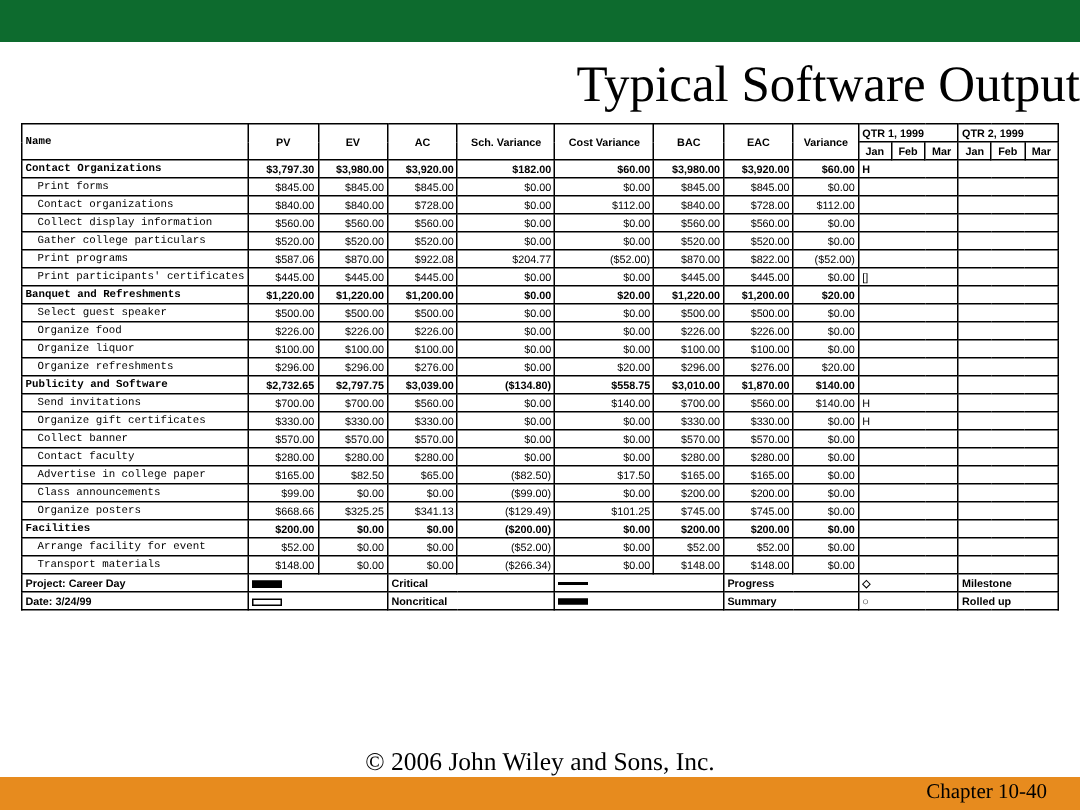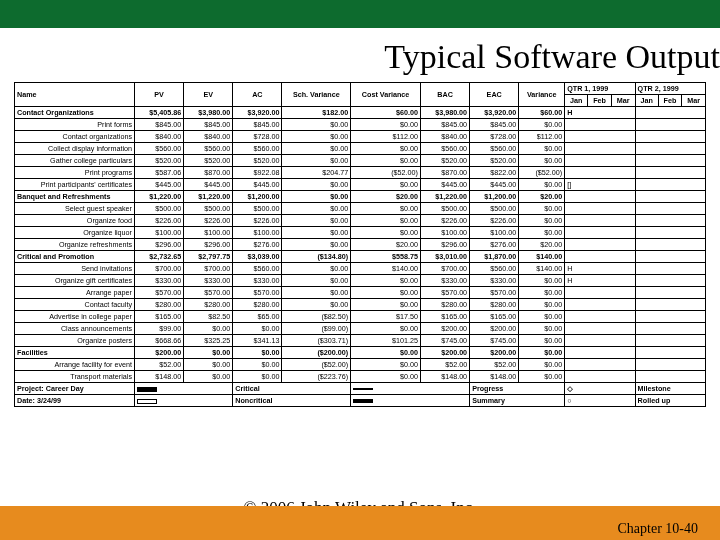--- a/index.html
+++ b/index.html
@@ -3,30 +3,30 @@
 <meta charset="utf-8">
 <style>
   * { box-sizing: border-box; margin: 0; padding: 0; }
   body { font-family: "Times New Roman", serif; width: 720px; height: 540px; background: #fff; overflow: hidden; }
   .top-bar { height: 28px; background: #0d6b2e; }
   .title { font-size: 34px; text-align: right; padding: 10px 0 6px; }
   .table-wrap { padding: 0 14px; }
   table { width: 100%; border-collapse: collapse; font-family: Arial, sans-serif; font-size: 7.2px; }
   th, td { border: 1px solid #000; padding: 1px 2px; white-space: nowrap; }
   th { font-weight: bold; text-align: center; }
-  .name-col { width: 120px; text-align: left; }
+  .name-col { width: 120px; text-align: left; font-family: Liberation Mono, monospace; }
   .num { text-align: right; }
   .lft { text-align: left; }
   .bold-row td { font-weight: bold; }
-  .indent td:first-child { padding-left: 10px; text-align: right; }
+  .indent td:first-child { padding-left: 10px; }
   .qtr-hdr { text-align: left; }
   .qtr-cell { min-width: 48px; }
   .legend-row td { font-weight: bold; }
   .legend-row .lft { font-weight: bold; }
-  .footer { position: absolute; bottom: 0; left: 0; right: 0; height: 34px; background: #e78b1e; font-size: 13px; }
+  .footer { position: absolute; bottom: 0; left: 0; right: 0; height: 22px; background: #e78b1e; font-size: 13px; }
   .copyright { position: absolute; left: 50%; transform: translateX(-50%); bottom: 22px; font-size: 17px; }
   .chapter { position: absolute; right: 22px; bottom: 3px; font-size: 14px; }
   .gantt-bar { display:inline-block; height:5px; border:1px solid #000; background:#fff; vertical-align:middle;}
 </style>
 </head>
 <body>
 
 <div class="top-bar"></div>
 <div class="title">Typical Software Output</div>
 
@@ -51,21 +51,21 @@
       <th>Feb</th>
       <th>Mar</th>
       <th>Jan</th>
       <th>Feb</th>
       <th>Mar</th>
     </tr>
   </thead>
   <tbody id="tbody">
         <tr class="bold-row">
           <td class="lft name-col">Contact Organizations</td>
-          <td class="num">$5,405.86</td>
+          <td class="num">$3,797.30</td>
           <td class="num">$3,980.00</td>
           <td class="num">$3,920.00</td>
           <td class="num">$182.00</td>
           <td class="num">$60.00</td>
           <td class="num">$3,980.00</td>
           <td class="num">$3,920.00</td>
           <td class="num">$60.00</td>
           <td colspan="3" class="qtr-cell">H</td>
           <td colspan="3" class="qtr-cell"></td>
         </tr>
@@ -206,21 +206,21 @@
           <td class="num">$276.00</td>
           <td class="num">$0.00</td>
           <td class="num">$20.00</td>
           <td class="num">$296.00</td>
           <td class="num">$276.00</td>
           <td class="num">$20.00</td>
           <td colspan="3" class="qtr-cell"></td>
           <td colspan="3" class="qtr-cell"></td>
         </tr>
         <tr class="bold-row">
-          <td class="lft name-col">Critical and Promotion</td>
+          <td class="lft name-col">Publicity and Software</td>
           <td class="num">$2,732.65</td>
           <td class="num">$2,797.75</td>
           <td class="num">$3,039.00</td>
           <td class="num">($134.80)</td>
           <td class="num">$558.75</td>
           <td class="num">$3,010.00</td>
           <td class="num">$1,870.00</td>
           <td class="num">$140.00</td>
           <td colspan="3" class="qtr-cell"></td>
           <td colspan="3" class="qtr-cell"></td>
@@ -245,21 +245,21 @@
           <td class="num">$330.00</td>
           <td class="num">$0.00</td>
           <td class="num">$0.00</td>
           <td class="num">$330.00</td>
           <td class="num">$330.00</td>
           <td class="num">$0.00</td>
           <td colspan="3" class="qtr-cell">H</td>
           <td colspan="3" class="qtr-cell"></td>
         </tr>
         <tr class="indent">
-          <td class="lft name-col">Arrange paper</td>
+          <td class="lft name-col">Collect banner</td>
           <td class="num">$570.00</td>
           <td class="num">$570.00</td>
           <td class="num">$570.00</td>
           <td class="num">$0.00</td>
           <td class="num">$0.00</td>
           <td class="num">$570.00</td>
           <td class="num">$570.00</td>
           <td class="num">$0.00</td>
           <td colspan="3" class="qtr-cell"></td>
           <td colspan="3" class="qtr-cell"></td>
@@ -301,21 +301,21 @@
           <td class="num">$200.00</td>
           <td class="num">$0.00</td>
           <td colspan="3" class="qtr-cell"></td>
           <td colspan="3" class="qtr-cell"></td>
         </tr>
         <tr class="indent">
           <td class="lft name-col">Organize posters</td>
           <td class="num">$668.66</td>
           <td class="num">$325.25</td>
           <td class="num">$341.13</td>
-          <td class="num">($303.71)</td>
+          <td class="num">($129.49)</td>
           <td class="num">$101.25</td>
           <td class="num">$745.00</td>
           <td class="num">$745.00</td>
           <td class="num">$0.00</td>
           <td colspan="3" class="qtr-cell"></td>
           <td colspan="3" class="qtr-cell"></td>
         </tr>
         <tr class="bold-row">
           <td class="lft name-col">Facilities</td>
           <td class="num">$200.00</td>
@@ -340,21 +340,21 @@
           <td class="num">$52.00</td>
           <td class="num">$0.00</td>
           <td colspan="3" class="qtr-cell"></td>
           <td colspan="3" class="qtr-cell"></td>
         </tr>
         <tr class="indent">
           <td class="lft name-col">Transport materials</td>
           <td class="num">$148.00</td>
           <td class="num">$0.00</td>
           <td class="num">$0.00</td>
-          <td class="num">($223.76)</td>
+          <td class="num">($266.34)</td>
           <td class="num">$0.00</td>
           <td class="num">$148.00</td>
           <td class="num">$148.00</td>
           <td class="num">$0.00</td>
           <td colspan="3" class="qtr-cell"></td>
           <td colspan="3" class="qtr-cell"></td>
         </tr>
       </tbody>
   <tfoot>
     <tr class="legend-row">

